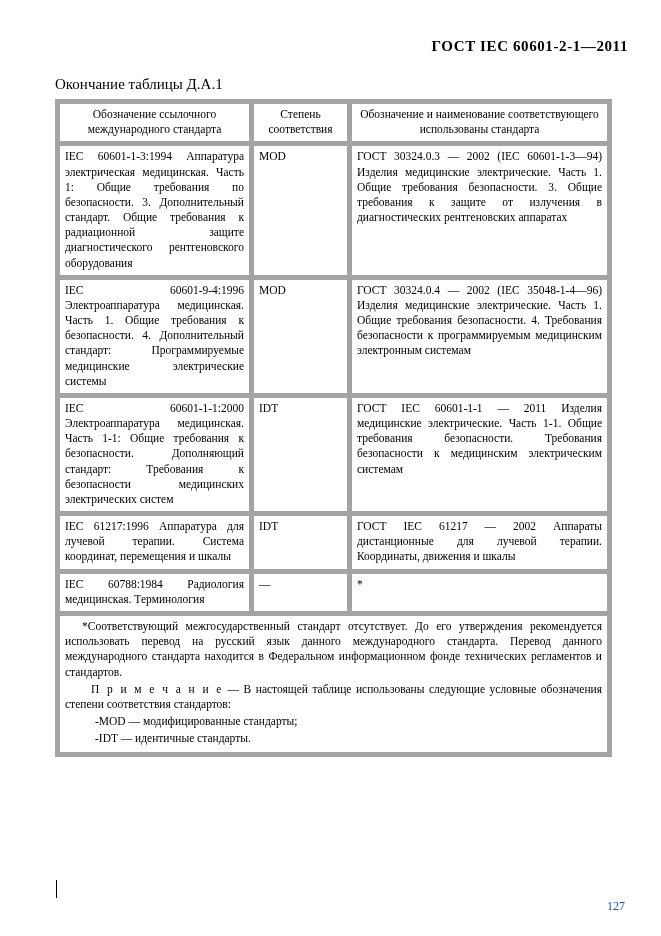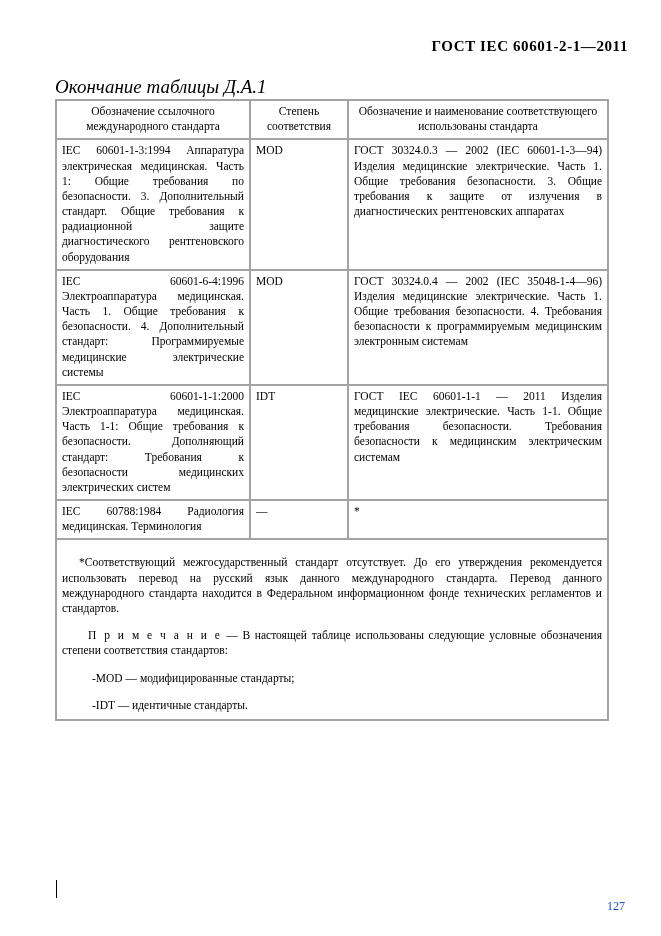--- a/index.html
+++ b/index.html
@@ -28,34 +28,33 @@
     font-family: "Liberation Serif", serif;
     font-size: 15px;
     font-weight: bold;
     letter-spacing: 0.6px;
     white-space: nowrap;
   }
   .caption {
     position: absolute;
     top: 76px;
     left: 55px;
-    font-size: 19px;
-    font-style: italic;
+    font-size: 15px;
     font-family: "Liberation Serif", serif;
   }
   table.main {
     position: absolute;
     top: 99px;
     left: 55px;
     width: 552px;
     border-collapse: collapse;
     table-layout: fixed;
   }
   table.main td, table.main th {
-    border: 2px solid #a3a3a3;
+    border: 5px solid #a3a3a3;
     vertical-align: top;
     padding: 3px 5px 4px 5px;
     font-size: 11.5px;
     line-height: 1.32;
     font-family: "Liberation Serif", serif;
     font-weight: normal;
   }
   th.hcell {
     text-align: center;
     vertical-align: top;
@@ -77,21 +76,21 @@
   .cell-pad-2 { padding-bottom: 26px; }
   .cell-pad-3 { padding-bottom: 14px; }
   td.notes {
     font-size: 10.5px;
     line-height: 1.28;
     padding: 7px 8px 10px 8px;
     text-align: justify;
     text-align-last: left;
   }
   .notes p {
-    margin: 12px 0 2px 0;
+    margin: 0 0 2px 0;
   }
   .note-indent {
     text-indent: 17px;
   }
   .note-indent2 {
     text-indent: 26px;
   }
   .sp {
     letter-spacing: 1.6px;
   }
@@ -137,28 +136,33 @@
         <th class="hcell">Обозначение и наименование соответствующего использованы стандарта</th>
       </tr>
     </thead>
     <tbody>
       <tr>
         <td class="just cell-pad-1">IEC 60601-1-3:1994 Аппаратура электрическая медицинская. Часть 1: Общие требования по безопасности. 3. Дополнительный стандарт. Общие требования к радиационной защите диагностического рентгеновского оборудования</td>
         <td class="center">MOD</td>
         <td class="just">ГОСТ 30324.0.3 — 2002 (IEC 60601-1-3—94) Изделия медицинские электрические. Часть 1. Общие требования безопасности. 3. Общие требования к защите от излучения в диагностических рентгеновских аппаратах</td>
       </tr>
       <tr>
-        <td class="just cell-pad-2">IEC 60601-6-4:1996 Электроаппаратура медицинская. Часть 1. Общие требования к безопасности. 4. Дополнительный стандарт: Программируемые медицинские электрические системы</td>
+        <td class="just cell-pad-2">IEC 60601-9-4:1996 Электроаппаратура медицинская. Часть 1. Общие требования к безопасности. 4. Дополнительный стандарт: Программируемые медицинские электрические системы</td>
         <td class="center">MOD</td>
         <td class="just">ГОСТ 30324.0.4 — 2002 (IEC 35048-1-4—96) Изделия медицинские электрические. Часть 1. Общие требования безопасности. 4. Требования безопасности к программируемым медицинским электронным системам</td>
       </tr>
       <tr>
         <td class="just cell-pad-3">IEC 60601-1-1:2000 Электроаппаратура медицинская. Часть 1-1: Общие требования к безопасности. Дополняющий стандарт: Требования к безопасности медицинских электрических систем</td>
         <td class="center">IDT</td>
         <td class="just">ГОСТ IEC 60601-1-1 — 2011 Изделия медицинские электрические. Часть 1-1. Общие требования безопасности. Требования безопасности к медицинским электрическим системам</td>
+      </tr>
+      <tr>
+        <td class="just">IEC 61217:1996 Аппаратура для лучевой терапии. Система координат, перемещения и шкалы</td>
+        <td class="center">IDT</td>
+        <td class="just">ГОСТ IEC 61217 — 2002 Аппараты дистанционные для лучевой терапии. Координаты, движения и шкалы</td>
       </tr>
       <tr>
         <td class="just">IEC 60788:1984 Радиология медицинская. Терминология</td>
         <td class="center">—</td>
         <td>*</td>
       </tr>
       <tr>
         <td class="notes" colspan="3">
           <p class="note-indent">*Соответствующий межгосударственный стандарт отсутствует. До его утверждения рекомендуется использовать перевод на русский язык данного международного стандарта. Перевод данного международного стандарта находится в Федеральном информационном фонде технических регламентов и стандартов.</p>
           <p class="note-indent2">

